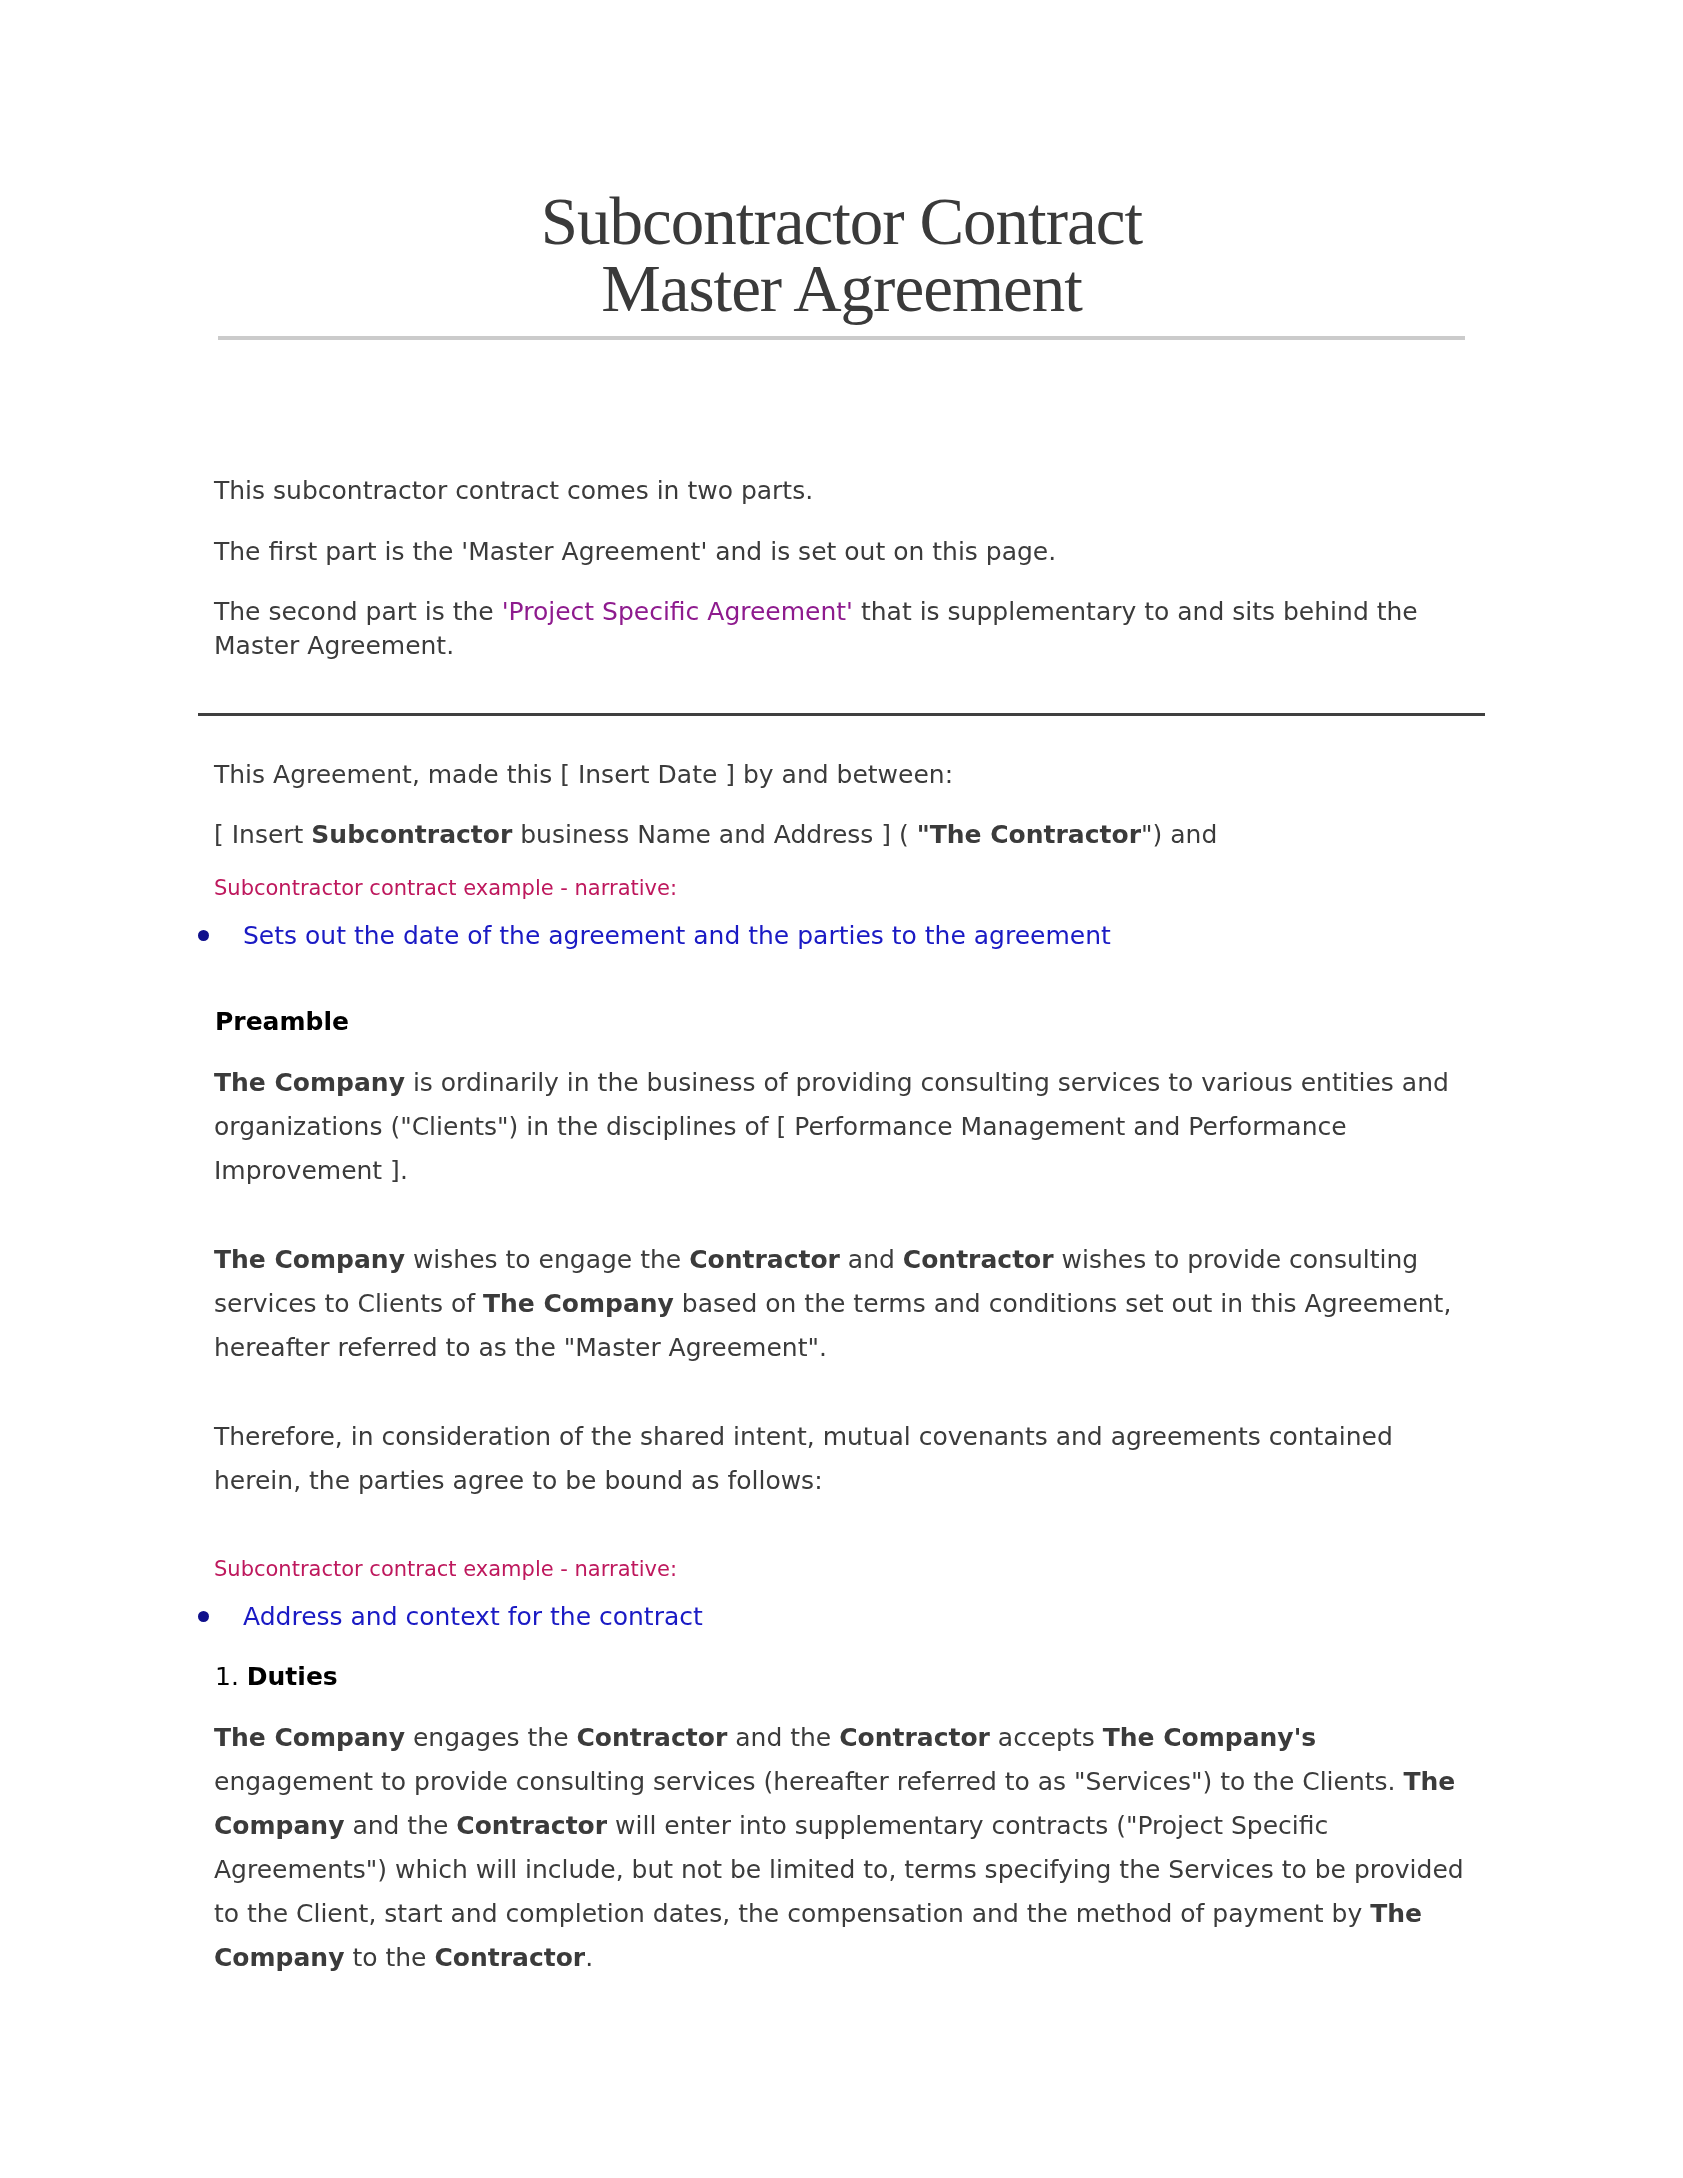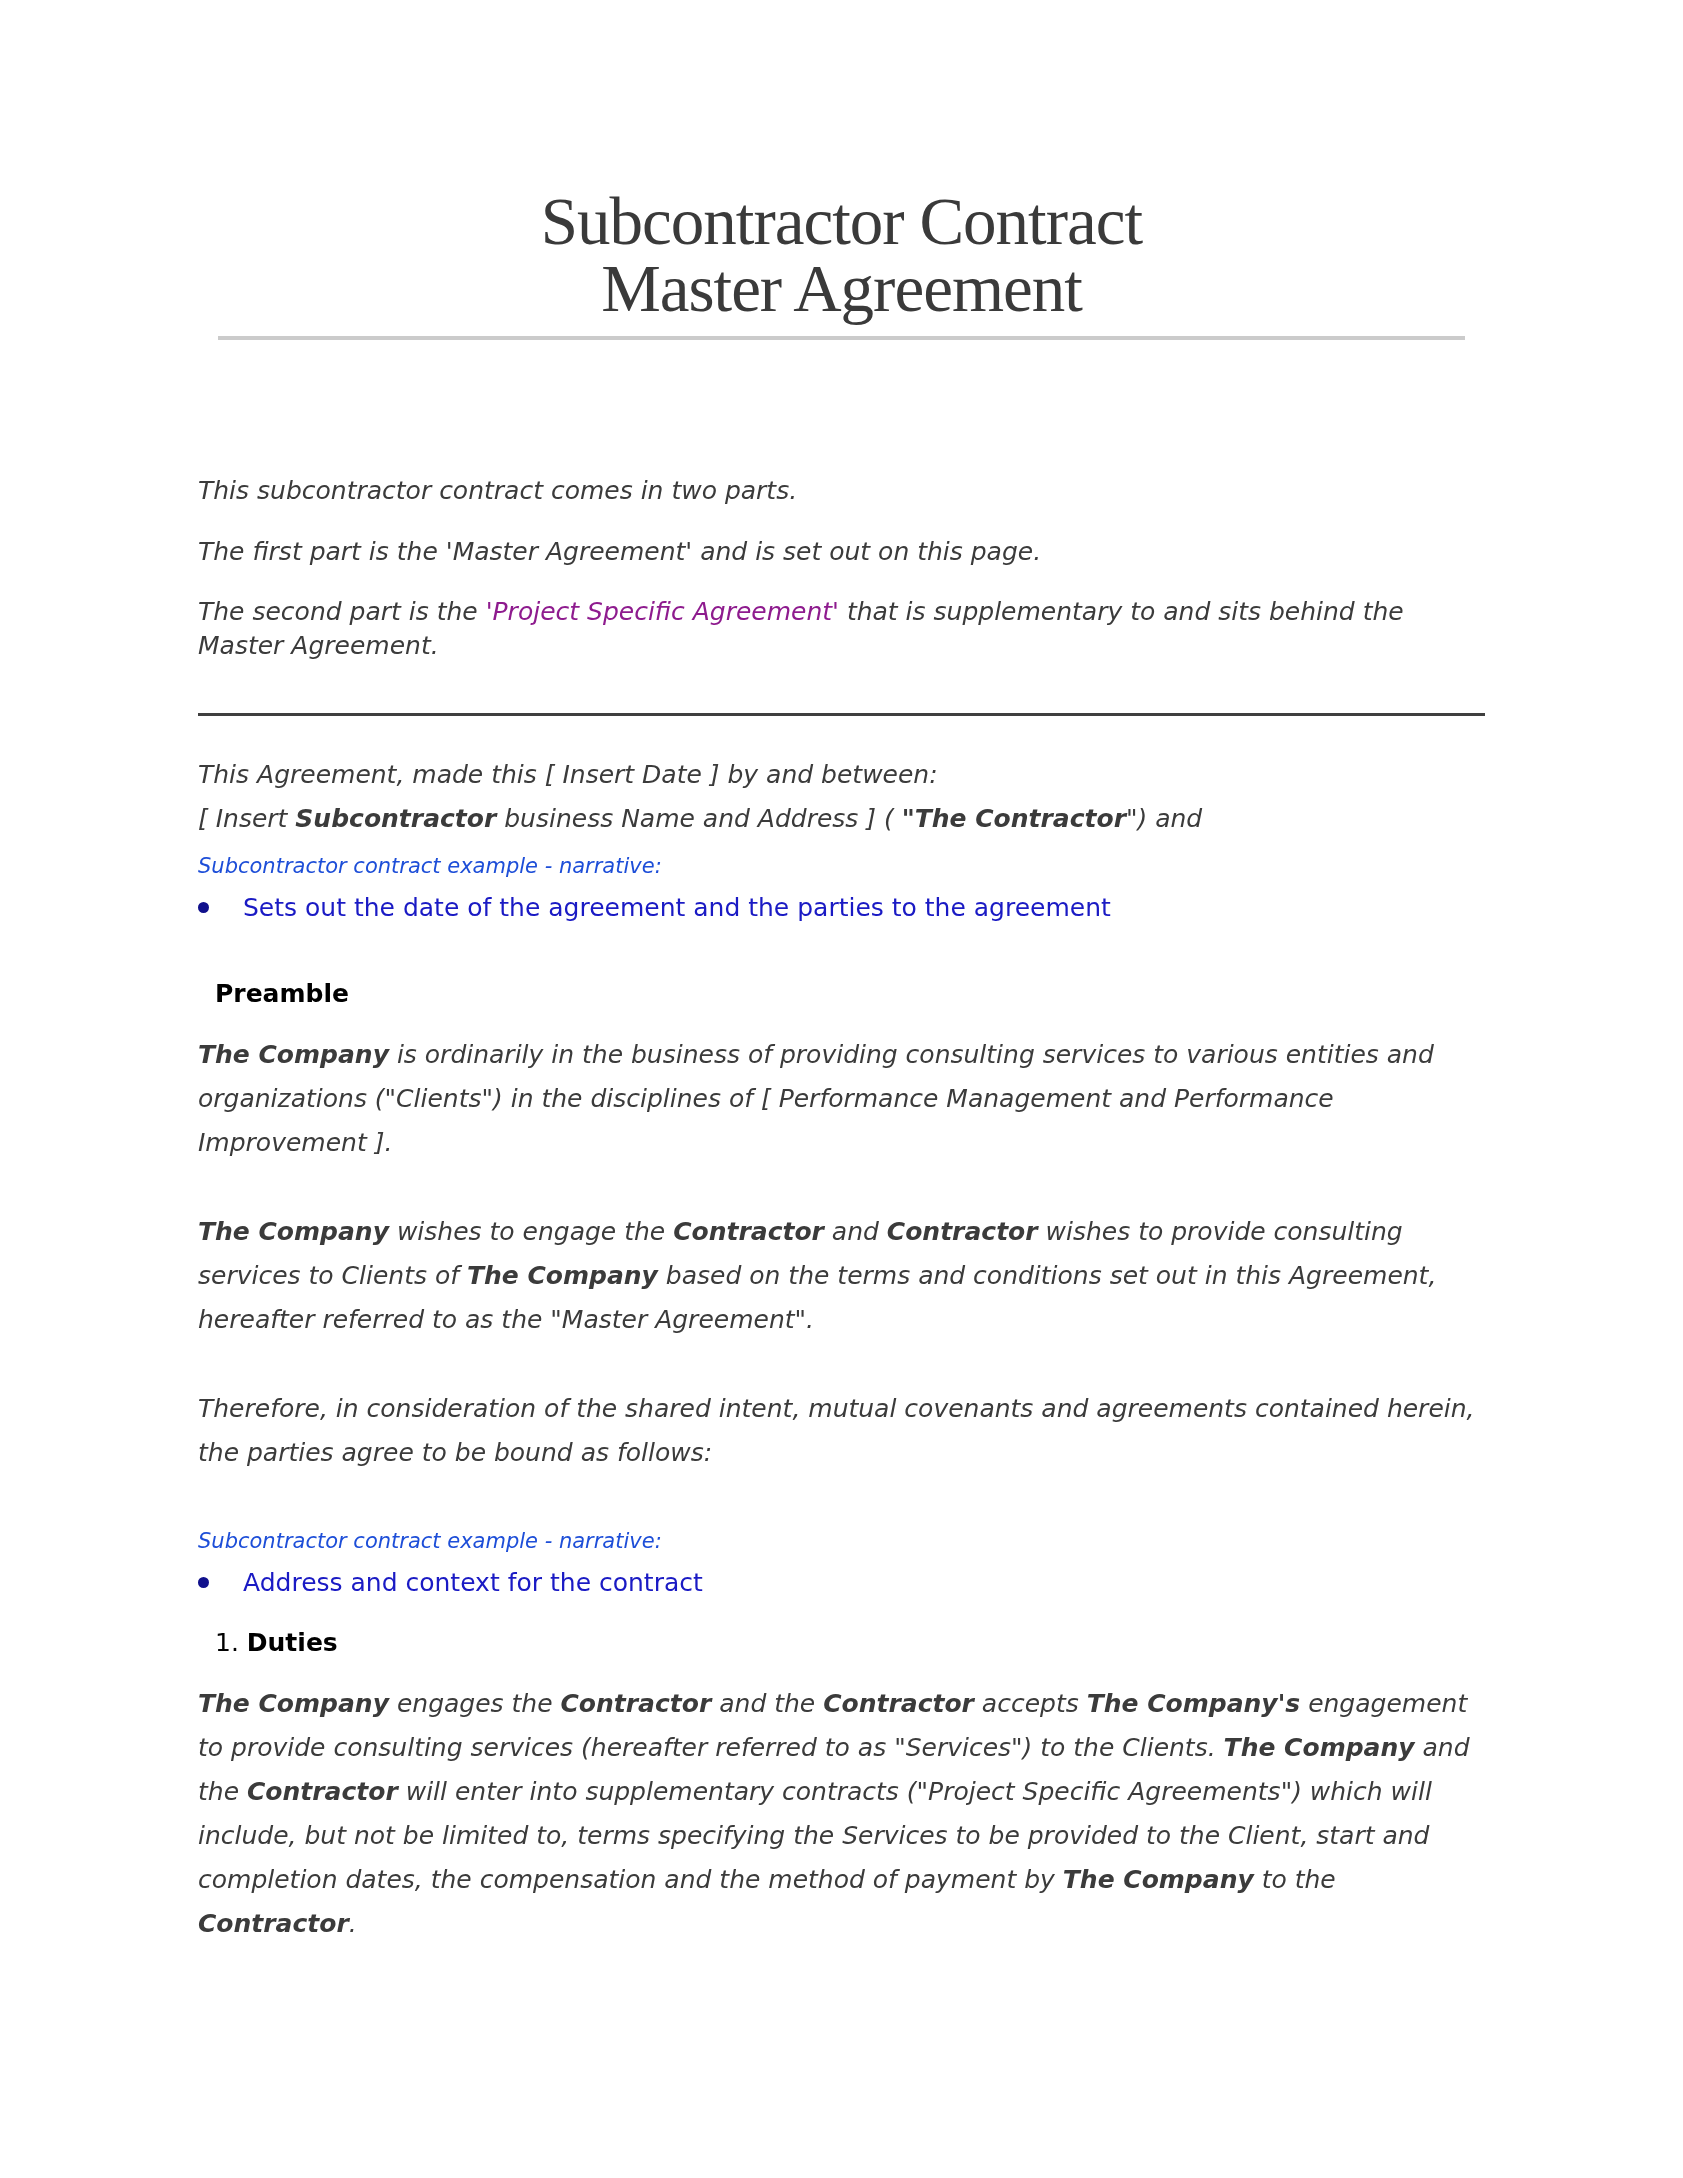--- a/index.html
+++ b/index.html
@@ -19,21 +19,21 @@
     letter-spacing:-1px;
     color:#3a3a3a;font-weight:400;
   }
   .rule-light{
     width:1247px;height:0;
     margin:14px auto 0 auto;
     border:none;border-top:4px solid #cbcbcb;
   }
   
   .doc-body{margin-left:198px;width:1287px;font-size:25px;}
-  p{margin:0;font-style:italic;}
+  p{margin:16px;}
   .para{line-height:34px;}
   .p-intro-1{margin-top:134px;}
   .p-intro-2{margin-top:27px;}
   .p-intro-3{margin-top:26px;}
   .rule-dark{
     height:0;margin-top:50px;
     border:none;border-top:3px solid #3f3f3f;
   }
   .parties{margin-top:37px;line-height:44px;}
   .rhythm{line-height:44px;}
@@ -44,21 +44,21 @@
     font-weight:700;color:#000000;
   }
   .heading-mixed{font-weight:400;}
   .preamble-section{margin-top:47px;}
   .duties-section{margin-top:21px;}
   
   .narrative{margin-top:10px;}
   .narrative-2{margin-top:51px;}
   .narrative-label{
     font-size:21px;line-height:30px;
-    color:#1d4ed8;
+    color:#be185d;
   }
   .bullet-row{
     margin-top:10px;
     display:flex;align-items:flex-start;
     line-height:34px;
   }
   .bullet-dot{
     flex:0 0 auto;
     width:11px;height:11px;border-radius:50%;
     background:#10108c;

